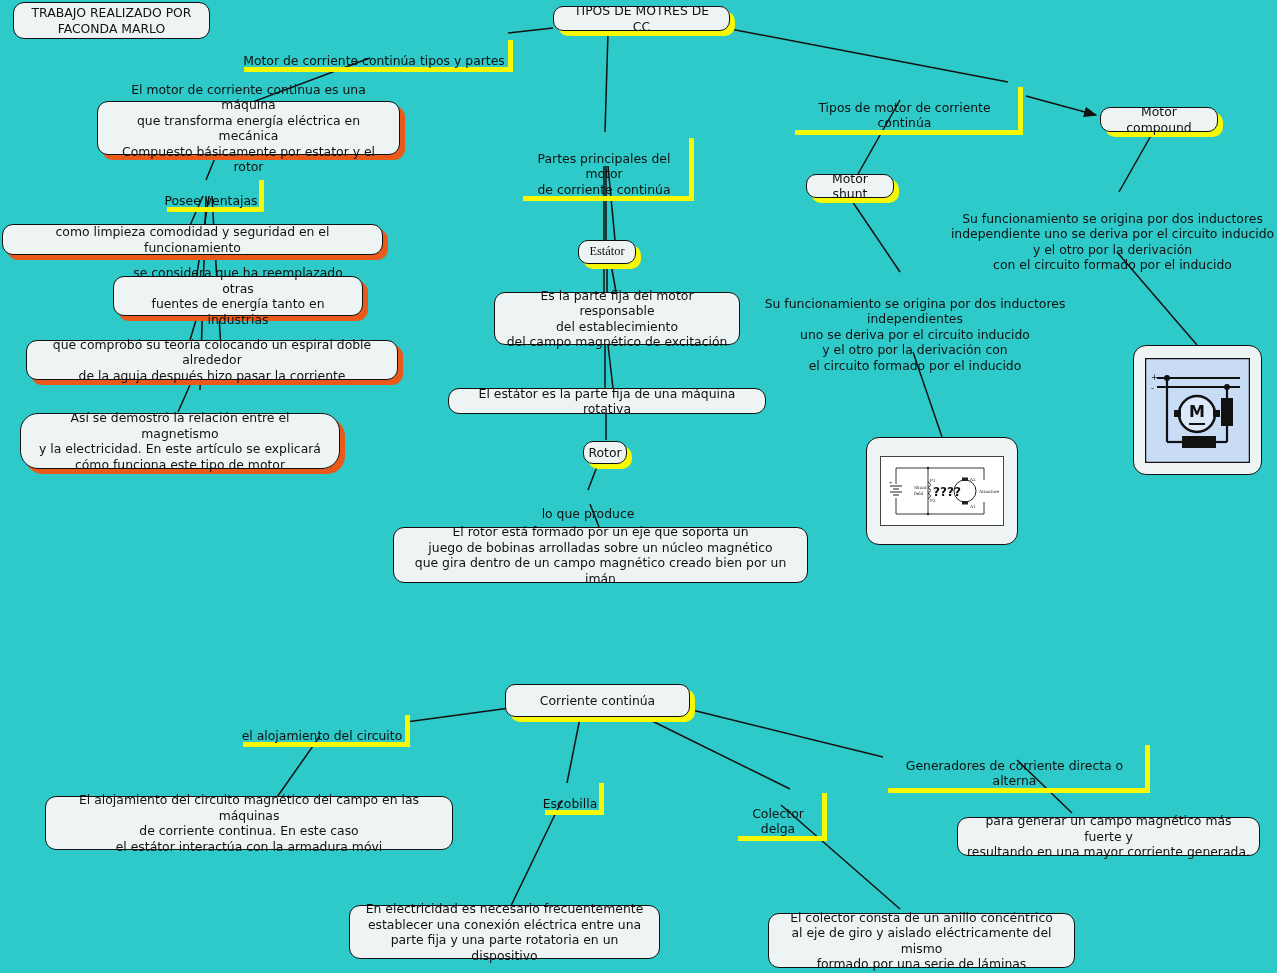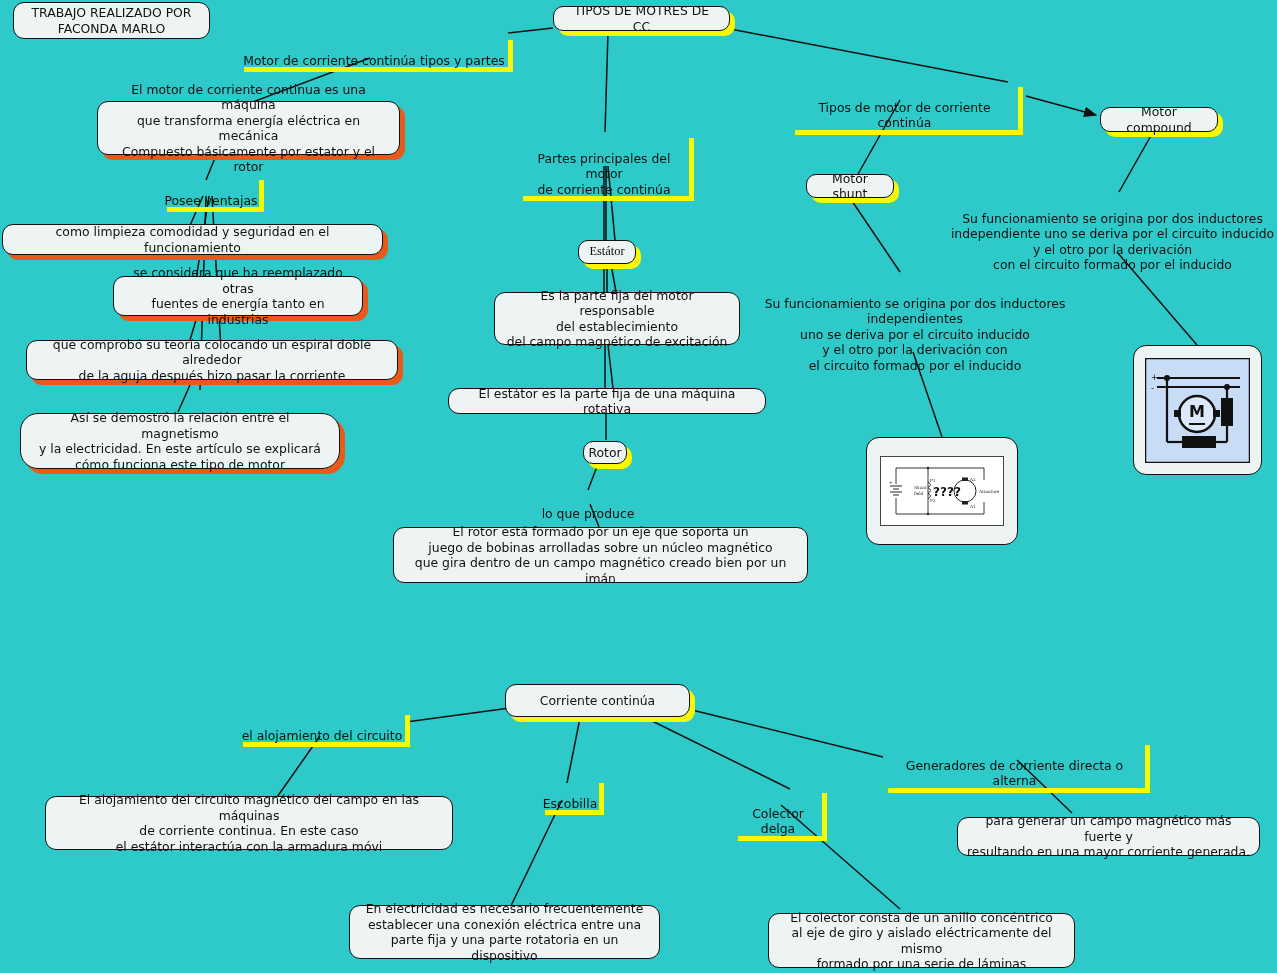--- a/index.html
+++ b/index.html
@@ -238,21 +238,21 @@
   </div>
 
   <div class="node small sh-yellow" style="left:806px; top:174px; width:88px; height:24px;">
     <span>Motor shunt</span>
   </div>
 
   <div class="node small sh-yellow" style="left:1100px; top:107px; width:118px; height:25px;">
     <span>Motor compound</span>
   </div>
 
-  <div class="node sh-yellow" style="left:505px; top:684px; width:185px; height:33px;">
+  <div class="node sh-yellow" style="left:505px; top:684px; width:185px; height:33px;border-radius:10px;">
     <span>Corriente continúa</span>
   </div>
 
   <div class="node sh-none" style="left:45px; top:796px; width:408px; height:54px;">
     <span>El alojamiento del circuito magnético del campo en las máquinas
 de corriente continua. En este caso
 el estátor interactúa con la armadura móvi</span>
   </div>
 
   <div class="node sh-none" style="left:349px; top:905px; width:311px; height:54px;">

